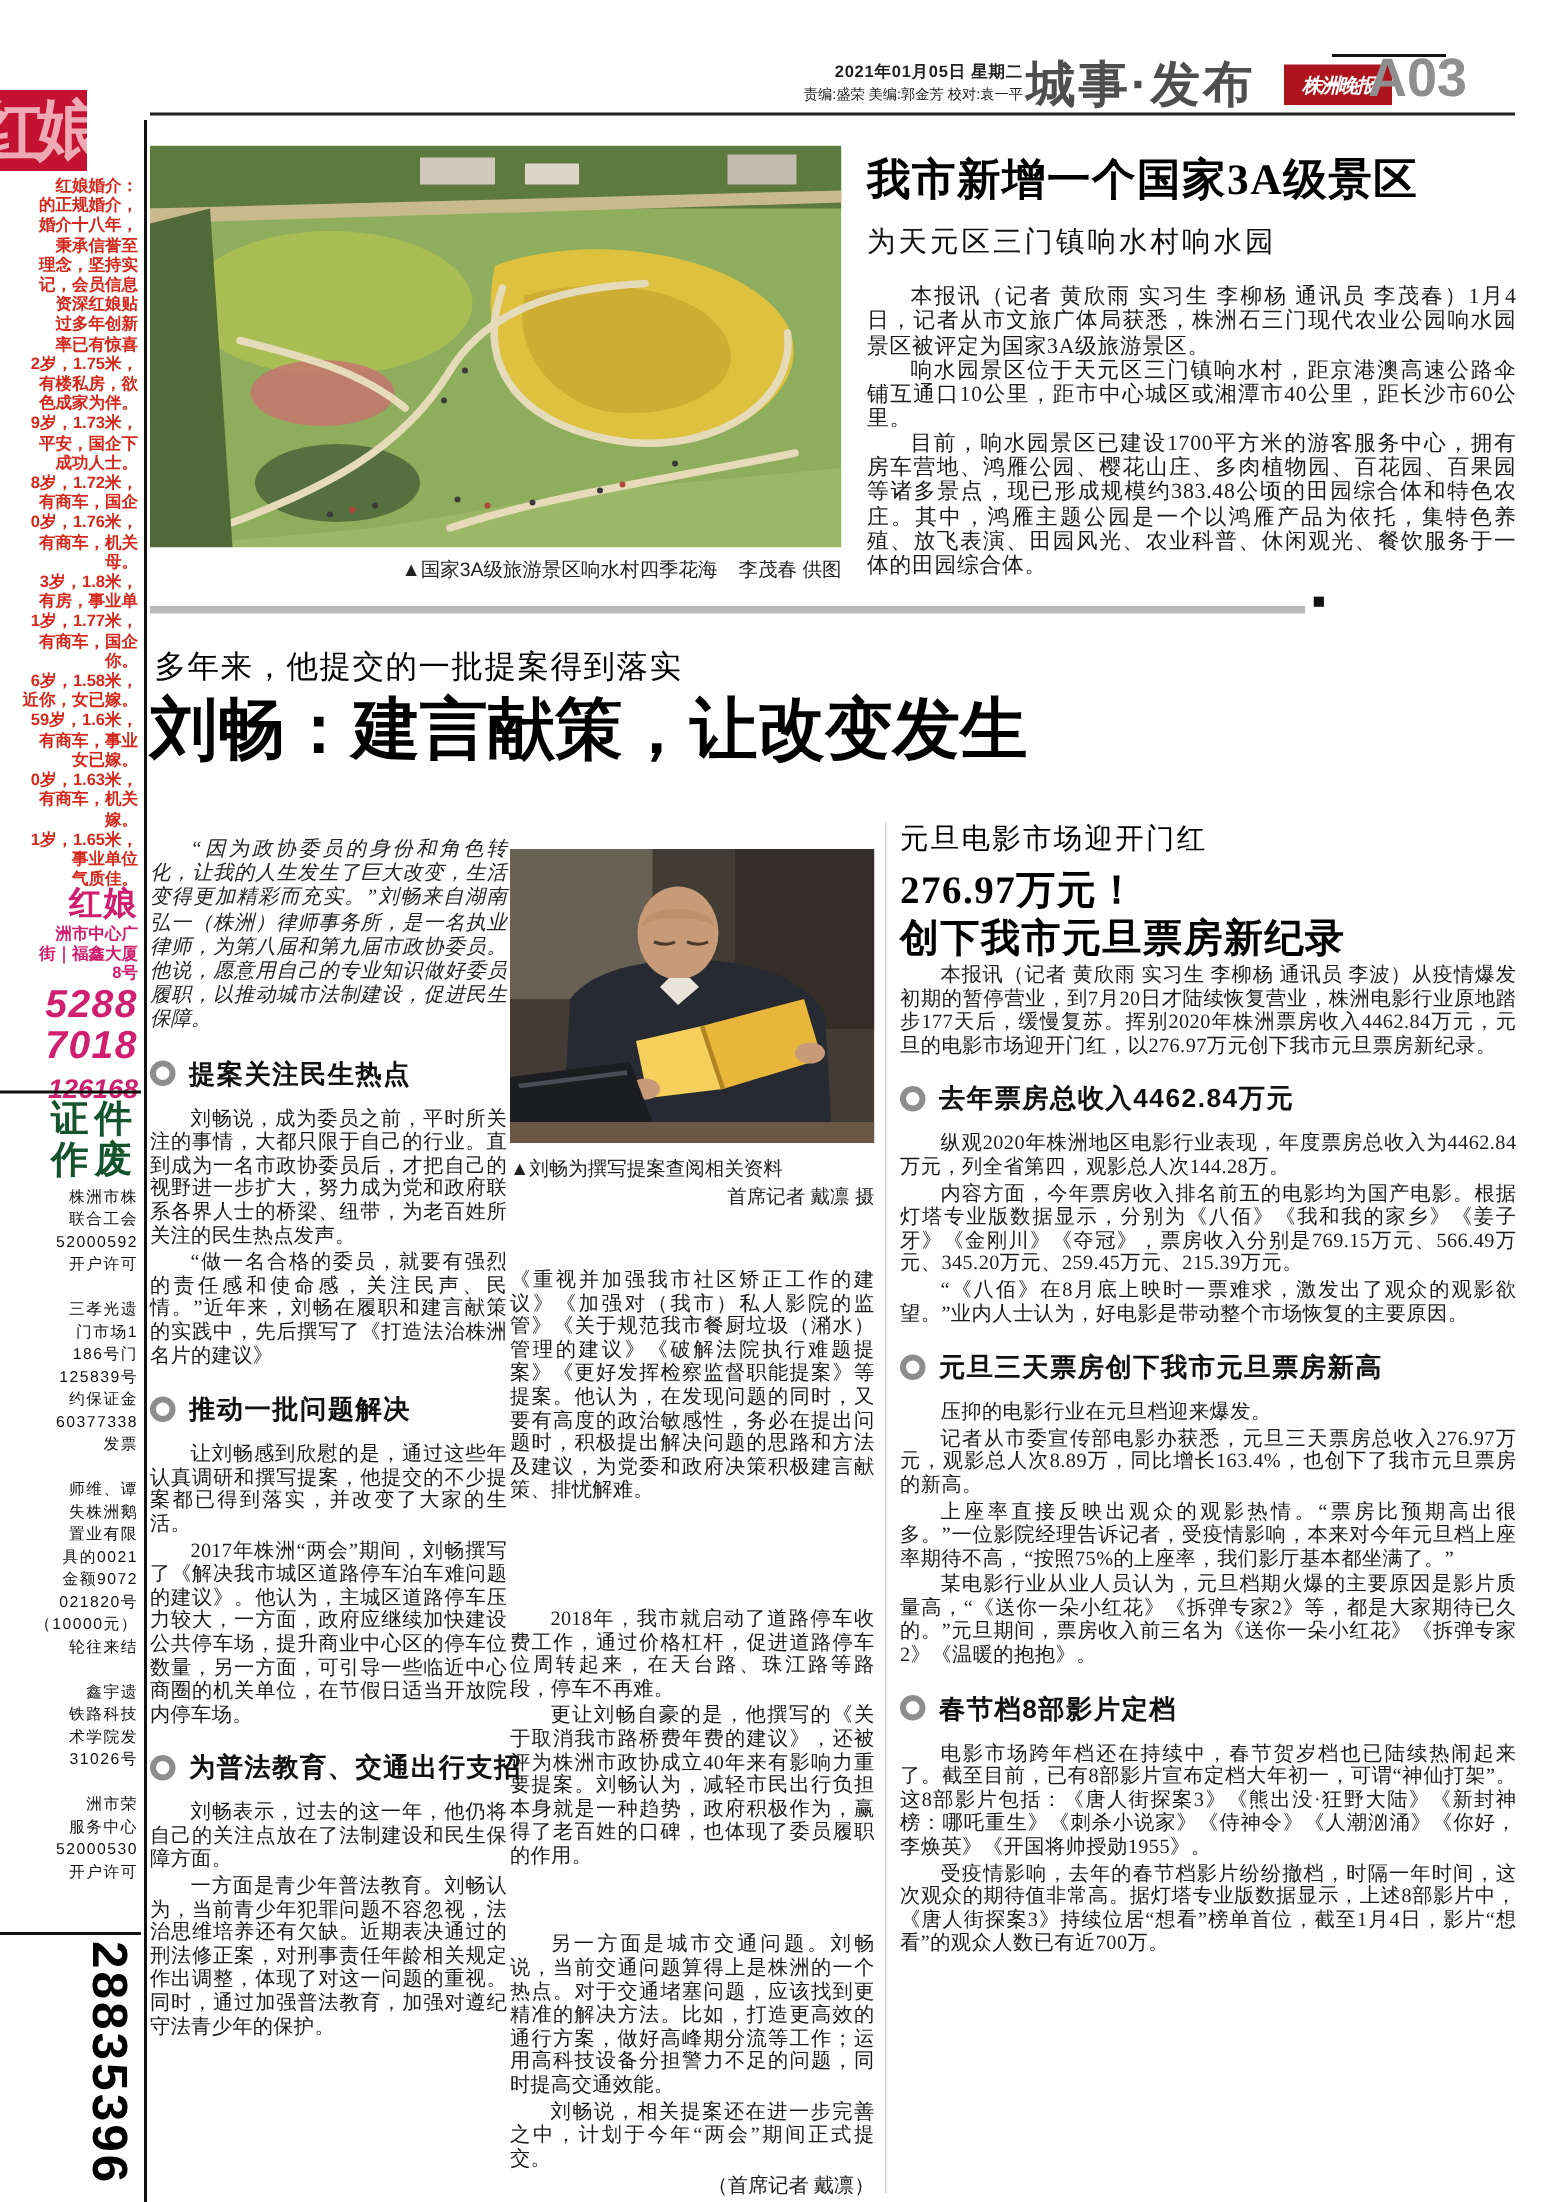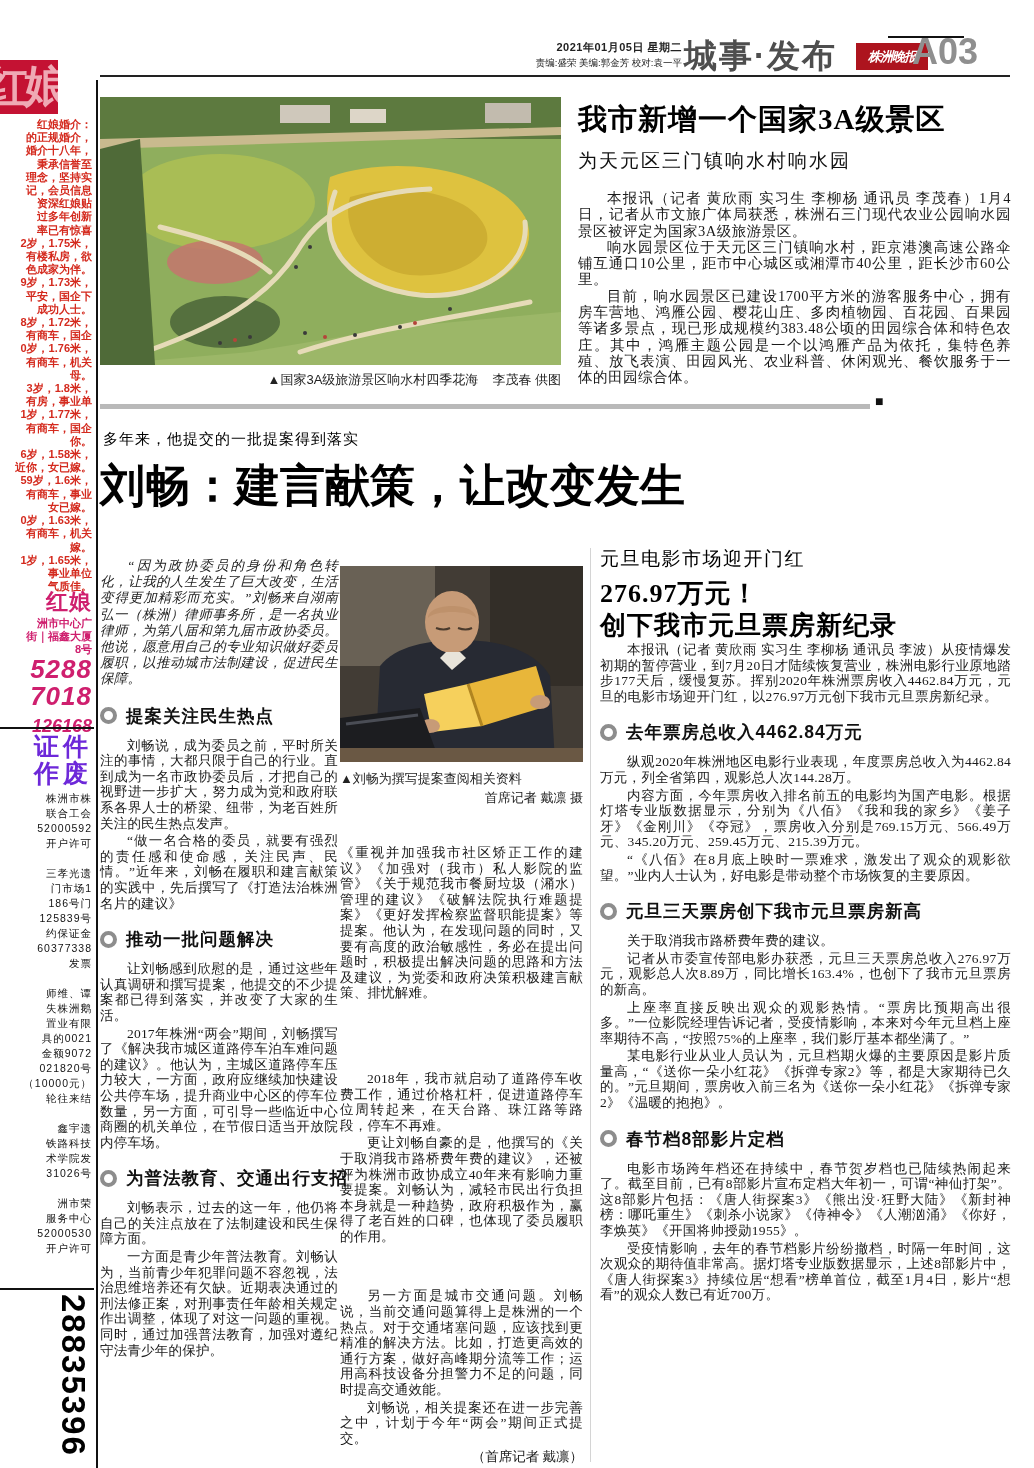--- a/index.html
+++ b/index.html
@@ -29,21 +29,21 @@
   .sb-ads{position:absolute;left:0;top:62px;width:92px;text-align:right;color:#d42a1e;
           font-weight:700;font-size:11px;line-height:13.2px;}
   .sb-ad-line{white-space:nowrap;overflow:hidden;min-height:13px;}
   .sb-contact{position:absolute;left:0;top:531px;width:92px;text-align:right;color:#cf1f6e;}
   .sb-brand{font-size:22px;font-weight:900;letter-spacing:1px;}
   .sb-addr{font-size:11px;line-height:13px;font-weight:700;}
   .sb-addr div{min-height:13px;white-space:nowrap;overflow:hidden;}
   .sb-phone-big{font-size:26px;font-weight:900;font-style:italic;line-height:27px;letter-spacing:1px;}
   .sb-phone-sm{font-size:18px;font-weight:900;font-style:italic;margin-top:6px;}
   .sb-hline{position:absolute;left:0;top:671px;width:94px;height:2px;background:#111;}
-  .sb-notice-title{position:absolute;left:0;top:677px;width:92px;text-align:right;color:#6d28d9;
+  .sb-notice-title{position:absolute;left:0;top:677px;width:92px;text-align:right;color:#14532d;
                    font-weight:900;font-size:25px;line-height:27px;letter-spacing:4px;}
   .sb-notices{position:absolute;left:0;top:735px;width:92px;text-align:right;color:#111;
               font-size:10.5px;line-height:15px;letter-spacing:1px;}
   .sb-notice-line{min-height:15px;white-space:nowrap;overflow:hidden;}
   .sb-phonebox{position:absolute;left:0;top:1232px;width:94px;height:178px;border-top:2px solid #111;}
   .sb-vphone{position:absolute;right:2px;top:4px;height:170px;writing-mode:vertical-rl;
              font-size:33px;font-weight:900;letter-spacing:2px;color:#000;
              font-family:"Liberation Sans","DejaVu Sans",sans-serif;}
 
   
@@ -52,21 +52,21 @@
   .photo1-caption .credit{margin-left:14px;}
   .a1{left:578px;top:100px;width:433px;}
   .a1-title{font-size:29px;font-weight:900;letter-spacing:1px;color:#000;}
   .a1-sub{margin-top:8px;font-size:19px;letter-spacing:2px;color:#111;}
   .a1-body{margin-top:16px;font-size:14.5px;line-height:16.3px;text-align:justify;letter-spacing:.5px;}
   .para{text-indent:2em;margin:0;}
   .divider1{left:100px;top:404px;width:770px;height:5px;background:#b9b9b9;}
   .endmark{left:875px;top:395px;width:14px;height:14px;font-size:14px;line-height:14px;color:#111;}
 
   
-  .a2-kicker{left:103px;top:430px;font-size:15px;letter-spacing:1px;color:#000;font-weight:500;}
+  .a2-kicker{left:103px;top:430px;font-size:21px;letter-spacing:1px;color:#000;font-weight:500;}
   .a2-headline{left:100px;top:456px;font-size:45px;font-weight:900;color:#000;letter-spacing:0;}
 
   
   .col1{left:100px;top:546px;width:238px;}
   .col2{left:340px;top:566px;width:243px;}
   .col3{left:600px;top:546px;width:411px;}
   .vline2{left:590px;top:548px;width:1px;height:914px;background:#d4d4d4;}
 
   .bp{font-size:13.5px;line-height:15.6px;text-align:justify;text-indent:2em;
       letter-spacing:.2px;margin:0 0 2px 0;}
@@ -359,21 +359,21 @@
           <div class="bp3">“《八佰》在8月底上映时一票难求，激发出了观众的观影欲望。”业内人士认为，好电影是带动整个市场恢复的主要原因。</div>
         </div>
     </div>
 
     <div class="sec">
       <div class="subhead">
         <span class="ring"></span>
         <span class="subhead-t">元旦三天票房创下我市元旦票房新高</span>
       </div>
       <div>
-          <div class="bp3">关于取消我市路桥费年费的建议。</div>
+          <div class="bp3">压抑的电影行业在元旦档迎来爆发。</div>
           <div class="bp3">记者从市委宣传部电影办获悉，元旦三天票房总收入276.97万元，观影总人次8.89万，同比增长163.4%，也创下了我市元旦票房的新高。</div>
           <div class="bp3">上座率直接反映出观众的观影热情。“票房比预期高出很多。”一位影院经理告诉记者，受疫情影响，本来对今年元旦档上座率期待不高，“按照75%的上座率，我们影厅基本都坐满了。”</div>
           <div class="bp3">某电影行业从业人员认为，元旦档期火爆的主要原因是影片质量高，“《送你一朵小红花》《拆弹专家2》等，都是大家期待已久的。”元旦期间，票房收入前三名为《送你一朵小红花》《拆弹专家2》《温暖的抱抱》。</div>
         </div>
     </div>
 
     <div class="sec">
       <div class="subhead">
         <span class="ring"></span>
         <span class="subhead-t">春节档8部影片定档</span>

